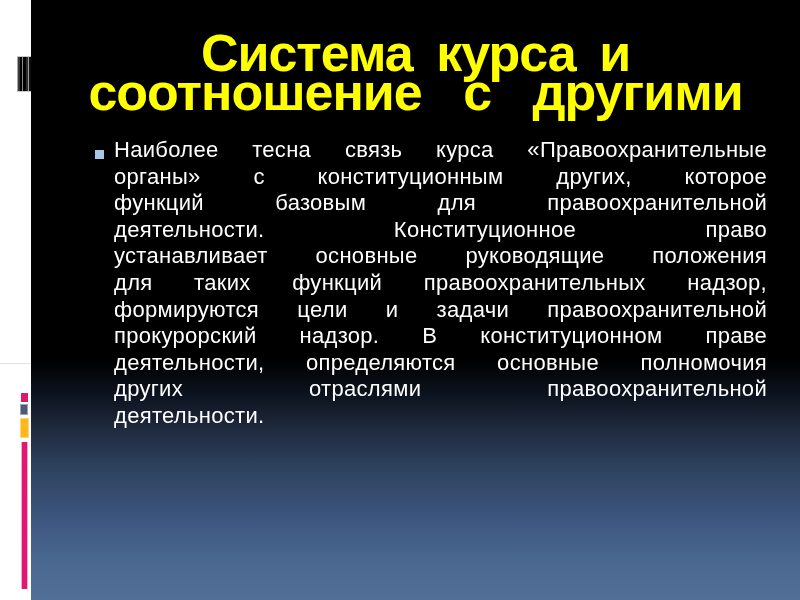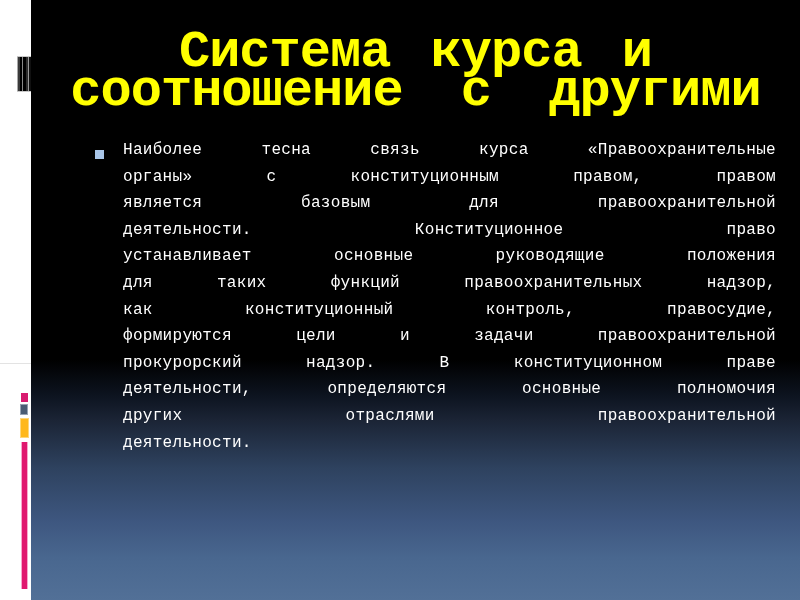--- a/index.html
+++ b/index.html
@@ -1,18 +1,18 @@
 <!DOCTYPE html>
 <html><head>
 <meta charset="utf-8">
 <style>
   html,body{margin:0;padding:0;background:#222;}
   .stage{
     position:relative;width:800px;height:600px;overflow:hidden;
-    font-family:Liberation Mono, monospace;
+    font-family:Liberation Sans, sans-serif;
     background:#fff;
   }
   
   .side-strip{
     position:absolute;left:0;top:0;width:31px;height:600px;
     background:#ffffff;z-index:3;
   }
   .strip-divider{
     position:absolute;left:0;top:363px;width:31px;height:1px;background:#e3e3e3;
   }
@@ -54,22 +54,22 @@
   .title-line{
     position:absolute;left:0;right:0;text-align:center;
     color:#ffff00;font-weight:bold;font-size:52px;line-height:56px;
     letter-spacing:-1px;white-space:nowrap;z-index:1;
   }
   .title-line.t1{top:25px;word-spacing:10px;}
   .title-line.t2{top:64px;word-spacing:28px;}
   .title-line.t3{top:142px;word-spacing:16px;}
   
   .body-block{
-    position:absolute;left:92px;top:137px;width:653px;z-index:2;
-    color:#ffffff;font-size:16px;line-height:26.6px;letter-spacing:0.3px;
+    position:absolute;left:83px;top:137px;width:653px;z-index:2;
+    color:#ffffff;font-size:22px;line-height:26.6px;letter-spacing:0.3px;
   }
   .body-line{
     text-align:justify;text-align-last:justify;white-space:normal;
   }
   .body-line:last-child{text-align-last:left;}
   .bullet-square{
     position:absolute;left:64px;top:150px;width:9px;height:9px;
     background:#a9c6e8;z-index:2;
   }
 </style>
@@ -89,26 +89,25 @@
 
   <div class="slide">
 
     <div class="title-line t1">Система курса и</div>
     <div class="title-line t2">соотношение с другими</div>
 
     <div class="bullet-square"></div>
 
     <div class="body-block">
       <div class="body-line">Наиболее тесна связь курса «Правоохранительные</div>
-      <div class="body-line">органы» с конституционным правом, правом</div>
-      <div class="body-line">является базовым для правоохранительной</div>
+      <div class="body-line">органы» с конституционным других, которое</div>
+      <div class="body-line">функций базовым для правоохранительной</div>
       <div class="body-line">деятельности. Конституционное право</div>
       <div class="body-line">устанавливает основные руководящие положения</div>
       <div class="body-line">для таких функций правоохранительных надзор,</div>
-      <div class="body-line">как конституционный контроль, правосудие,</div>
       <div class="body-line">формируются цели и задачи правоохранительной</div>
       <div class="body-line">прокурорский надзор. В конституционном праве</div>
       <div class="body-line">деятельности, определяются основные полномочия</div>
       <div class="body-line">других отраслями правоохранительной</div>
       <div class="body-line">деятельности.</div>
     </div>
 
   </div>
 </div>
 

